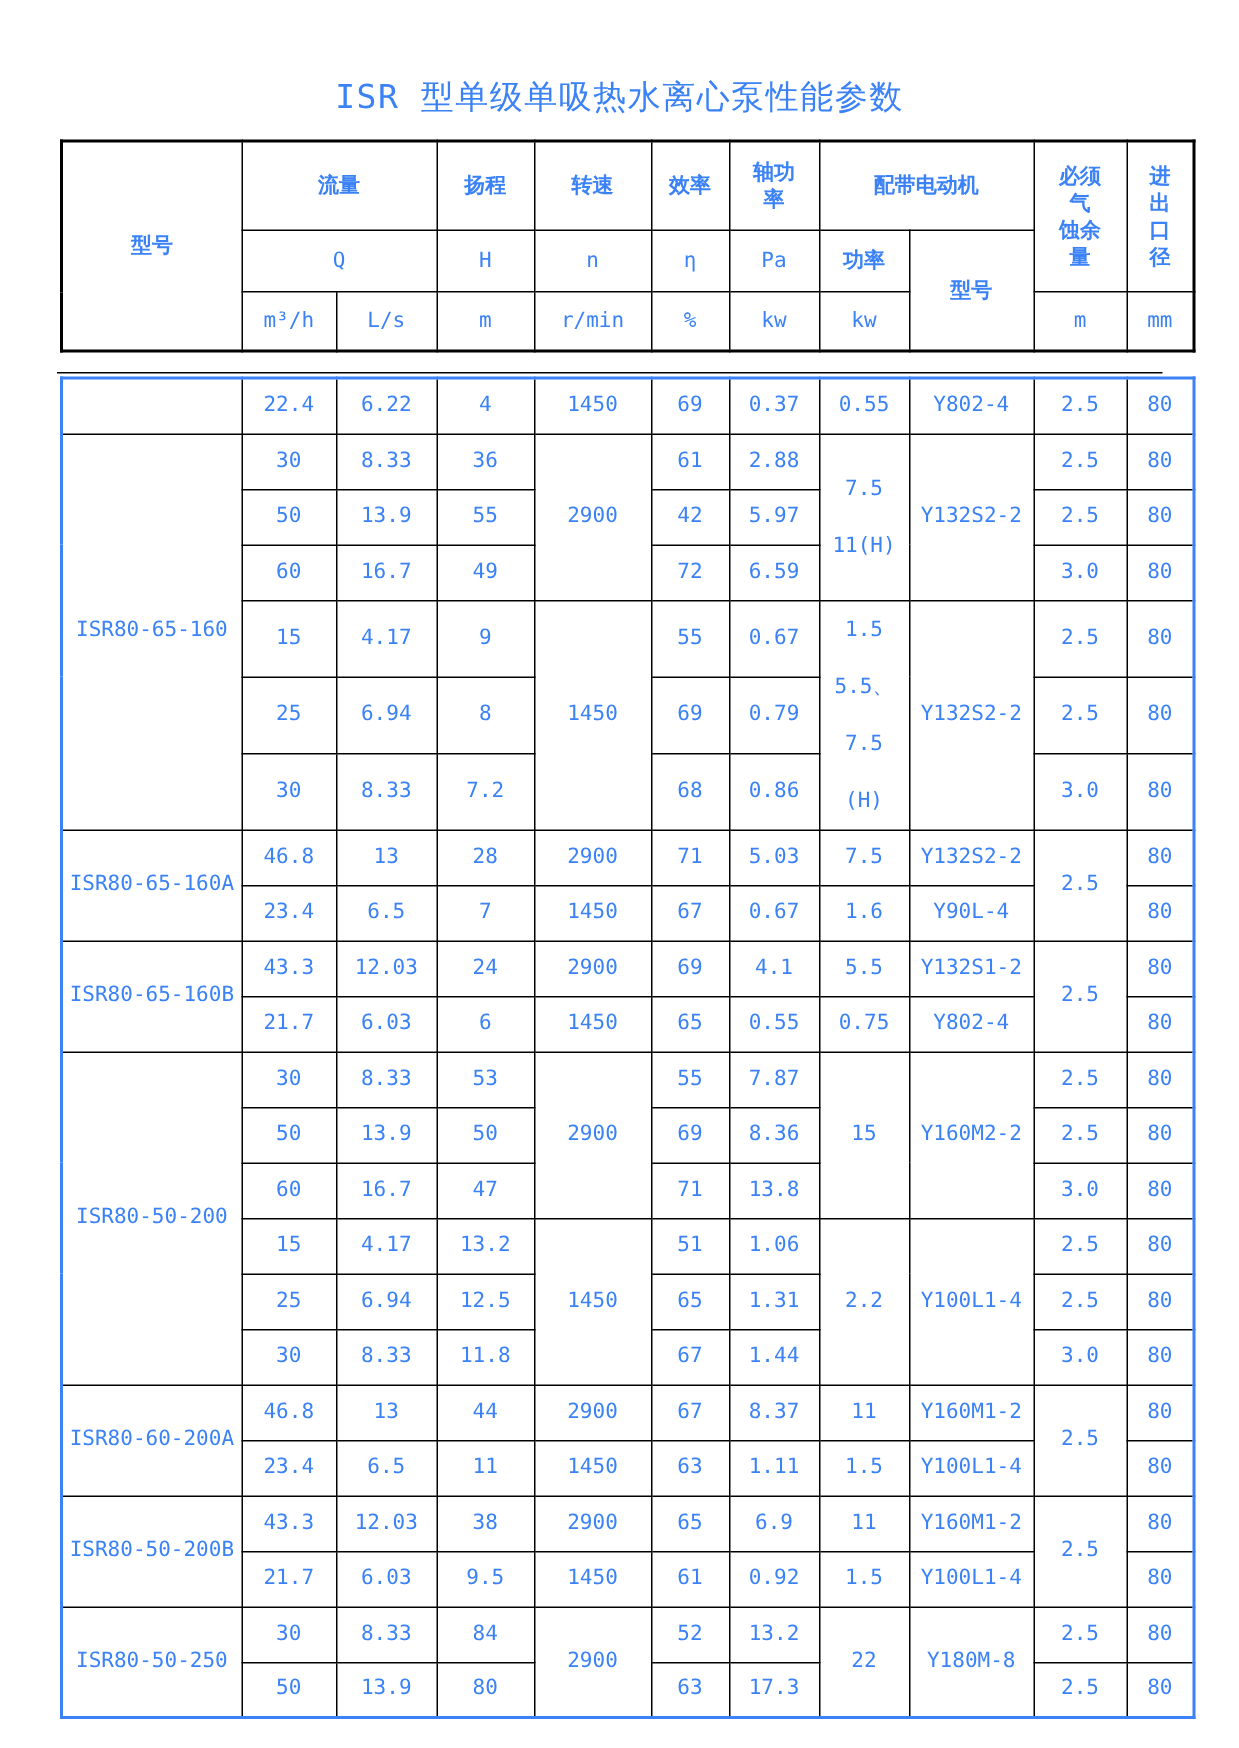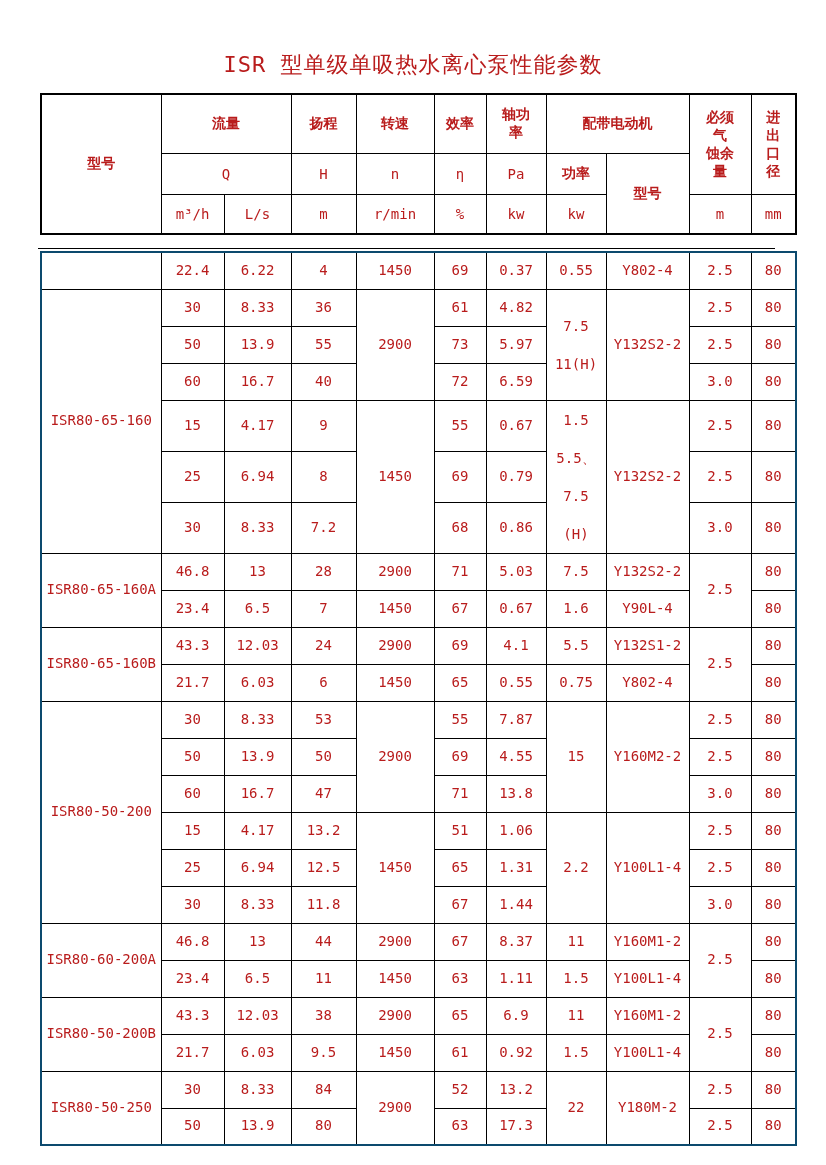--- a/index.html
+++ b/index.html
@@ -3,21 +3,21 @@
 <meta charset="utf-8">
 <style>
   * { box-sizing: border-box; margin: 0; padding: 0; }
   html, body { background: #ffffff; }
   .page {
     position: relative;
     width: 826px;
     height: 1165px;
     background: #ffffff;
     font-family: "DejaVu Sans Mono", "DejaVu Sans", monospace;
-    color: #b91c1c;
+    color: #3b82f6;
     overflow: hidden;
   }
   .title {
     padding-top: 50px;
     text-align: center;
     font-size: 22px;
     font-weight: normal;
     letter-spacing: 1px;
     white-space: nowrap;
   }
@@ -41,21 +41,21 @@
     white-space: pre-line;
   }
   .header-table td.cn { font-weight: bold; }
   .pre-rule {
     margin: 13px 0 2px 38px;
     width: 737px;
     height: 1px;
     background: #000;
   }
   .data-table {
-    border: 2px solid #0c4a6e;
+    border: 2px solid #3b82f6;
   }
   .data-table td {
     border: 1px solid #000;
     text-align: center;
     vertical-align: middle;
     font-size: 14px;
     height: 37px;
     padding: 0;
     white-space: pre-line;
     line-height: 1.4;
@@ -150,40 +150,40 @@
           <td>2.5</td>
           <td>80</td>
         </tr>
         <tr>
           <td rowspan="6">ISR80-65-160</td>
           <td>30</td>
           <td>8.33</td>
           <td>36</td>
           <td rowspan="3">2900</td>
           <td>61</td>
-          <td>4.82</td>
+          <td>2.88</td>
           <td rowspan="3" class="ml">7.5
 11(H)</td>
           <td rowspan="3">Y132S2-2</td>
           <td>2.5</td>
           <td>80</td>
         </tr>
         <tr>
           <td>50</td>
           <td>13.9</td>
           <td>55</td>
-          <td>73</td>
+          <td>42</td>
           <td>5.97</td>
           <td>2.5</td>
           <td>80</td>
         </tr>
         <tr>
           <td>60</td>
           <td>16.7</td>
-          <td>40</td>
+          <td>49</td>
           <td>72</td>
           <td>6.59</td>
           <td>3.0</td>
           <td>80</td>
         </tr>
         <tr>
           <td>15</td>
           <td>4.17</td>
           <td>9</td>
           <td rowspan="3">1450</td>
@@ -273,21 +273,21 @@
           <td rowspan="3">15</td>
           <td rowspan="3">Y160M2-2</td>
           <td>2.5</td>
           <td>80</td>
         </tr>
         <tr>
           <td>50</td>
           <td>13.9</td>
           <td>50</td>
           <td>69</td>
-          <td>4.55</td>
+          <td>8.36</td>
           <td>2.5</td>
           <td>80</td>
         </tr>
         <tr>
           <td>60</td>
           <td>16.7</td>
           <td>47</td>
           <td>71</td>
           <td>13.8</td>
           <td>3.0</td>
@@ -373,21 +373,21 @@
         </tr>
         <tr>
           <td rowspan="2">ISR80-50-250</td>
           <td>30</td>
           <td>8.33</td>
           <td>84</td>
           <td rowspan="2">2900</td>
           <td>52</td>
           <td>13.2</td>
           <td rowspan="2">22</td>
-          <td rowspan="2">Y180M-2</td>
+          <td rowspan="2">Y180M-8</td>
           <td>2.5</td>
           <td>80</td>
         </tr>
         <tr>
           <td>50</td>
           <td>13.9</td>
           <td>80</td>
           <td>63</td>
           <td>17.3</td>
           <td>2.5</td>

